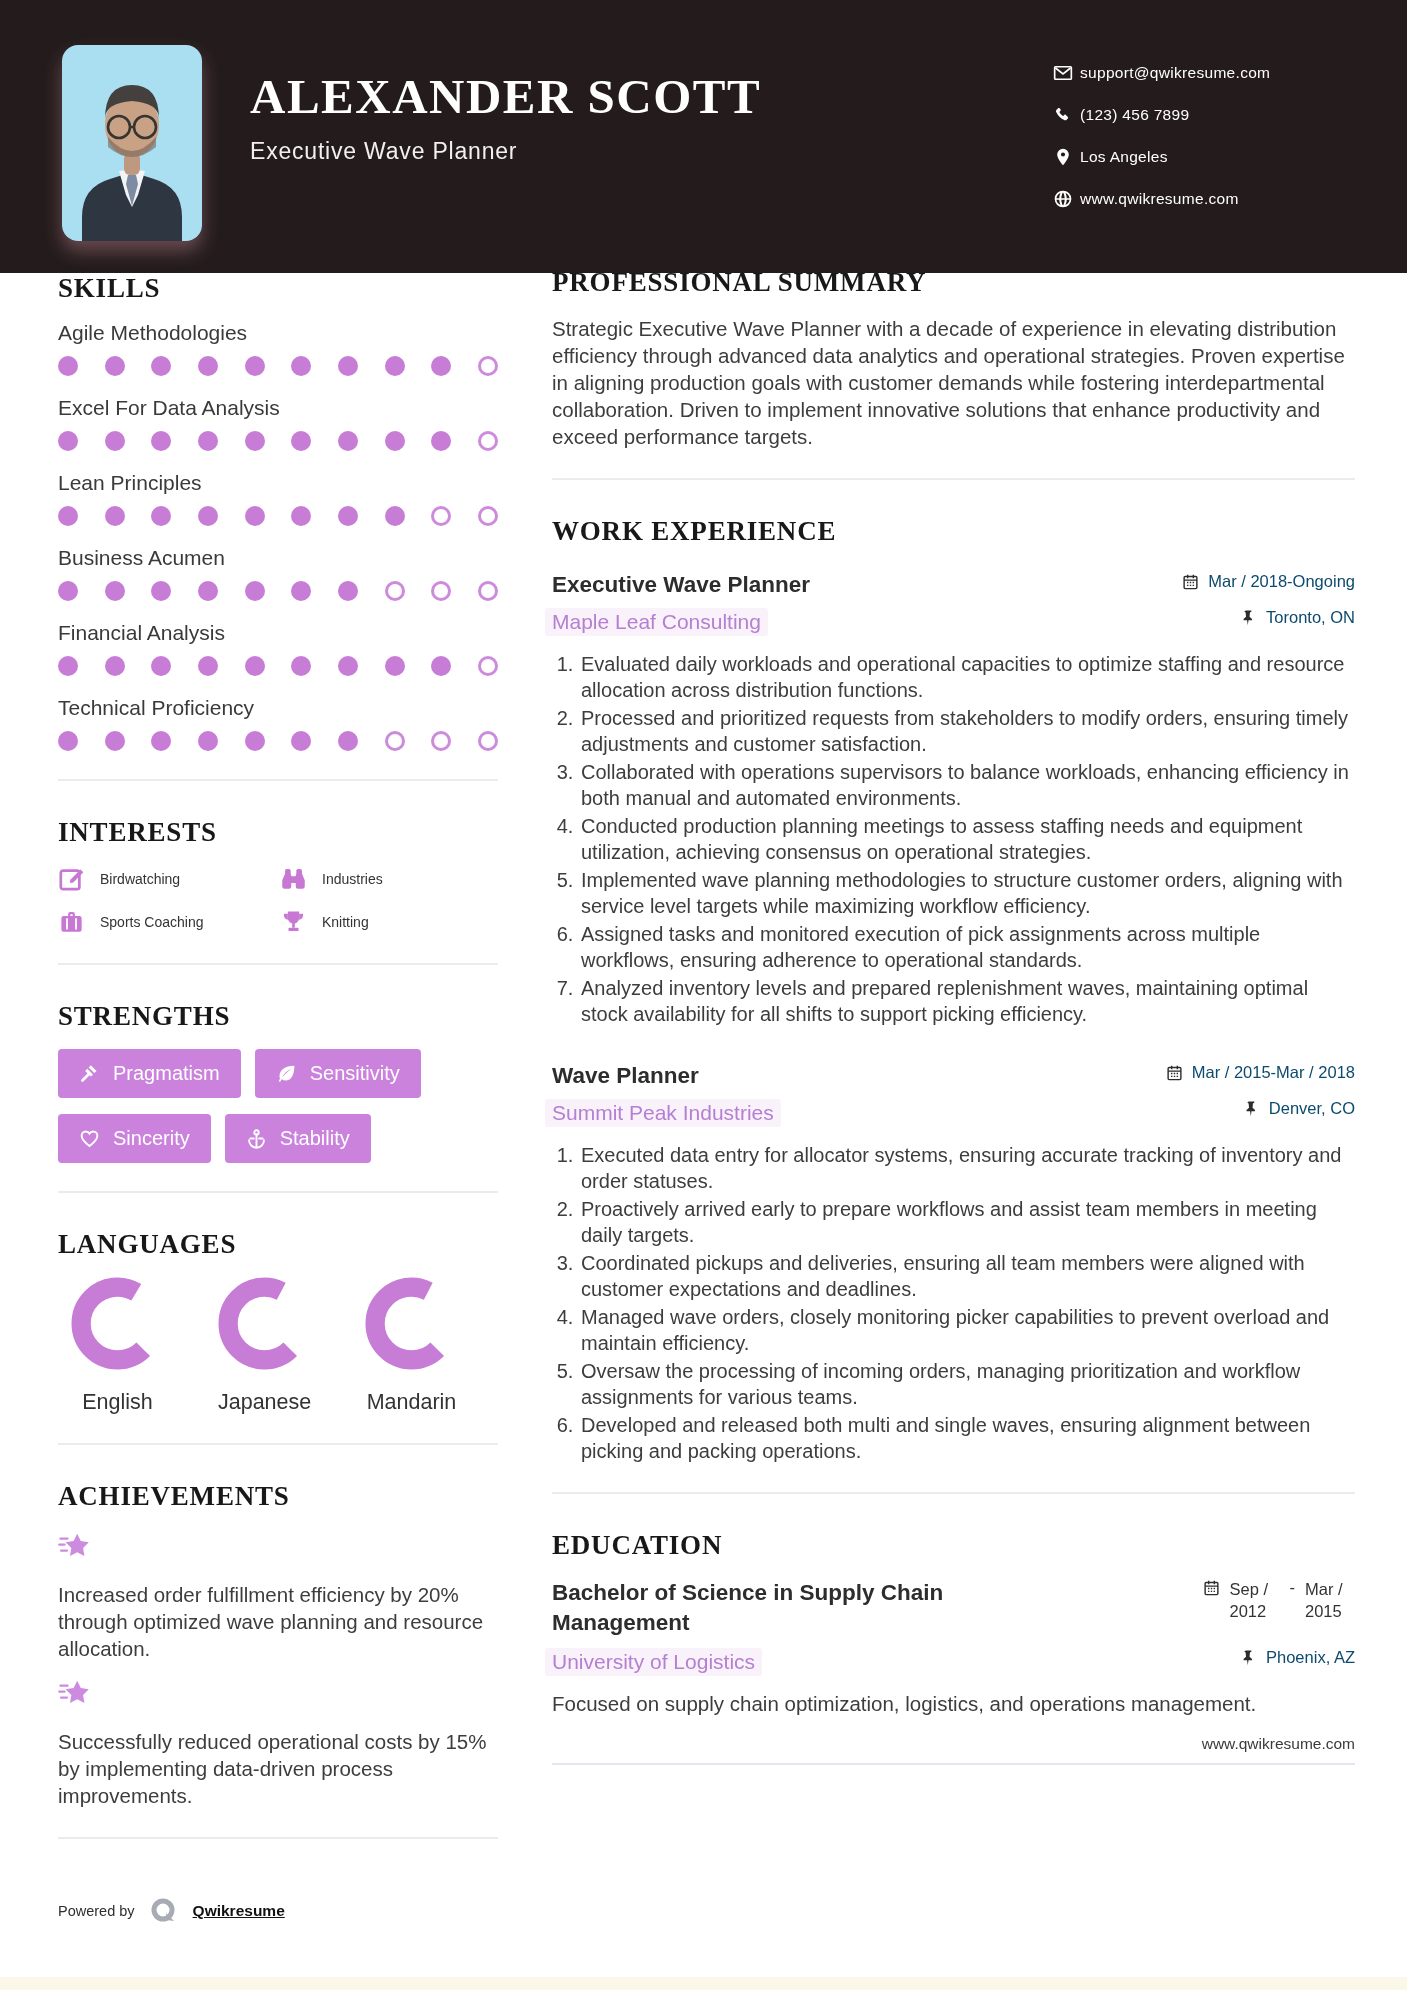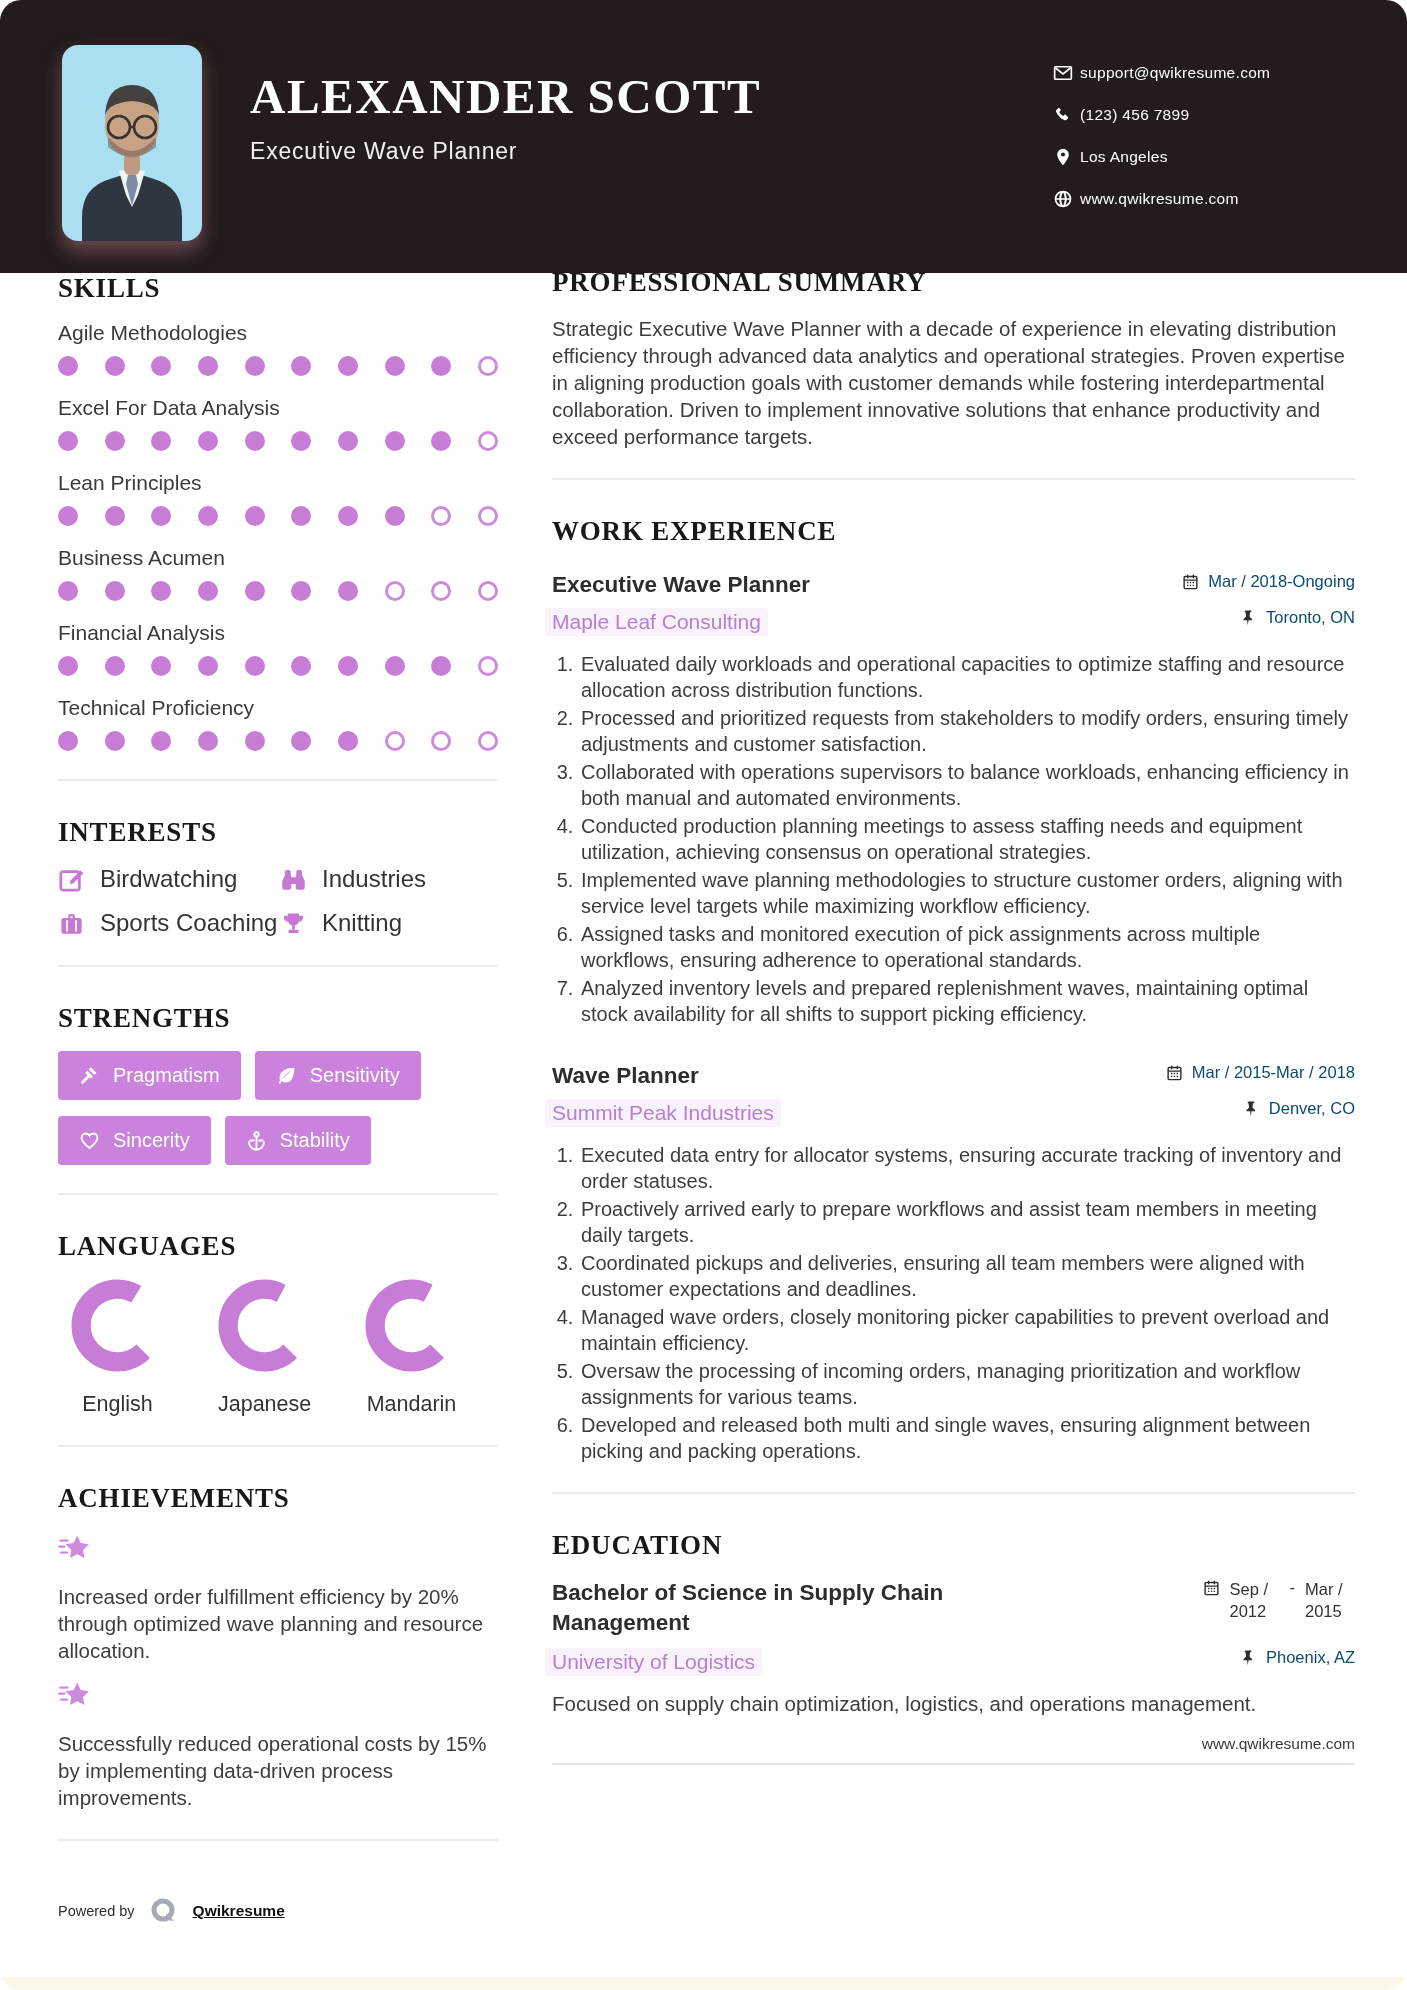--- a/index.html
+++ b/index.html
@@ -1,20 +1,19 @@
 <!DOCTYPE html>
 <html><head>
 <meta charset="utf-8">
 <style>
   html,body{margin:0;padding:0;background:#ffffff;}
   .page{
     position:relative;width:1407px;height:1990px;background:#ffffff;
     font-family:"Liberation Sans","DejaVu Sans",sans-serif;color:#3d3d3d;
     overflow:hidden;
-    border-radius:21px;
   }
   
   .header{position:absolute;left:0;top:0;width:1407px;height:273px;background:#241c1c;}
   .photo{position:absolute;left:62px;top:45px;width:140px;height:196px;border-radius:16px;overflow:hidden;box-shadow:0 10px 18px rgba(235,160,180,.35);}
   .idblock{position:absolute;left:250px;top:72px;}
   .name{font-family:"Liberation Serif","DejaVu Serif",serif;font-weight:700;font-size:49px;letter-spacing:1.5px;color:#ffffff;line-height:1;}
   .role{margin-top:17px;font-size:23px;font-weight:400;letter-spacing:.8px;color:#f3f0f0;}
   .contact{position:absolute;left:1053px;top:52px;}
   .contact .crow{display:flex;align-items:center;gap:7px;height:42px;color:#ffffff;font-size:15.5px;letter-spacing:.3px;}
   .cicon{width:20px;height:20px;flex:0 0 20px;display:inline-flex;}
@@ -25,21 +24,21 @@
   .mt-first{margin-top:60px;}
   .divider{border:none;border-top:2px solid #eceaea;margin:28px 0 36px 0;}
   
   .skill{margin-bottom:20px;}
   .skill-label{font-size:21px;color:#3a3a3a;margin-bottom:11px;}
   .dots{display:flex;justify-content:space-between;width:100%;}
   .dot{width:20px;height:20px;border-radius:50%;background:#c77cd6;box-sizing:border-box;}
   .dot.empty{background:#ffffff;border:3.5px solid #cd8bdb;}
   
   .interests-grid{display:grid;grid-template-columns:222px 1fr;row-gap:16px;}
-  .interest{display:flex;align-items:center;gap:15px;font-size:24px;color:#333333;}
+  .interest{display:flex;align-items:center;gap:15px;font-size:14px;color:#333333;}
   .iicon{width:27px;height:27px;flex:0 0 27px;color:#c678d2;display:inline-flex;}
   
   .pills{display:flex;flex-wrap:wrap;gap:16px 14px;}
   .pill{display:inline-flex;align-items:center;gap:13px;background:#ca82dc;color:#ffffff;border-radius:4px;padding:13px 21px;font-size:20px;}
   .picon{width:21px;height:21px;display:inline-flex;}
   
   .langs{display:flex;gap:54px;padding-left:13px;}
   .lang{width:93px;text-align:center;}
   .lang svg{display:block;margin:0 auto;}
   .lang-label{margin-top:20px;font-size:21.5px;color:#333333;}

